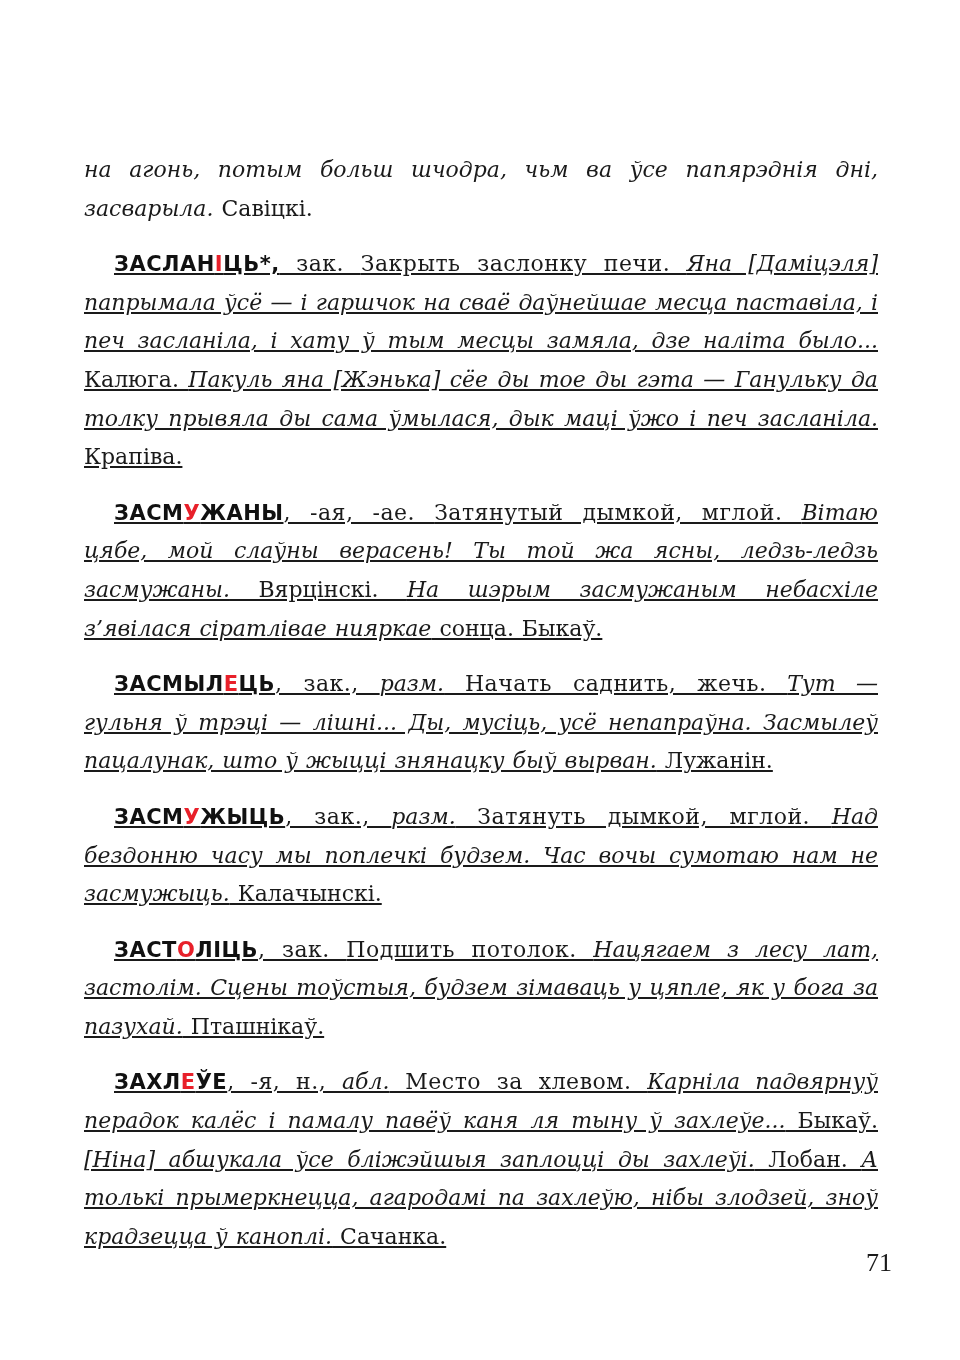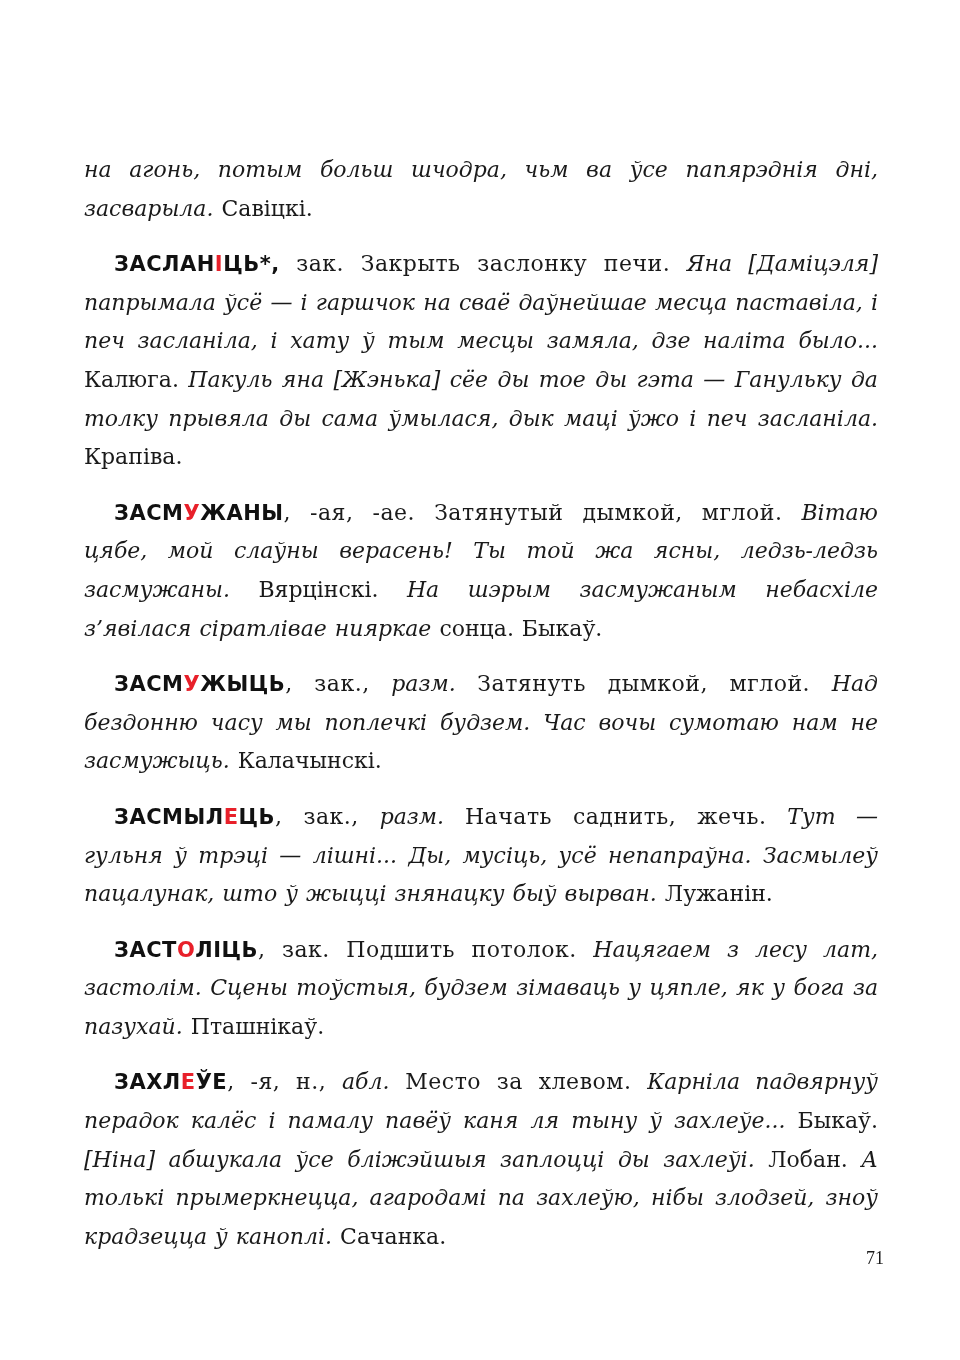--- a/index.html
+++ b/index.html
@@ -24,20 +24,21 @@
     .para {
       margin: 17px;
       font-size: 22px;
       line-height: 38.6px;
       text-align: justify;
       text-align-last: left;
       word-spacing: 1px;
     }
     .para.indent {
       text-indent: 30px;
+      text-decoration: underline;
     }
     .hw {
       font-family: "DejaVu Sans", "Liberation Sans", sans-serif;
       font-weight: bold;
       font-size: 21px;
       letter-spacing: 0.5px;
       color: #111111;
     }
     .hw .acc {
       color: #e8202a;
@@ -50,38 +51,38 @@
       font-family: "DejaVu Serif", "Liberation Serif", serif;
     }
     .src {
       font-style: normal;
     }
     .page-number {
       position: absolute;
       left: 866px;
       top: 1248px;
       font-family: "Liberation Serif", "DejaVu Serif", serif;
-      font-size: 18px;
+      font-size: 26px;
       color: #1a1a1a;
     }
   </style>
 </head>
 <body>
 
 <div class="page">
 
   <p class="para"><span class="ex">на агонь, потым больш шчодра, чьм ва ўсе папярэднія дні, засварыла.</span> <span class="src">Савіцкі.</span></p>
 
   <p class="para indent"><span class="hw"><span>ЗАСЛАН</span><span class="acc">І</span><span>ЦЬ*,</span></span><span class="gram"> зак. </span><span class="gram">Закрыть заслонку печи. </span><span class="ex">Яна [Даміцэля] папрымала ўсё — і гаршчок на сваё даўнейшае месца паставіла, і печ засланіла, і хату ў тым месцы замяла, дзе наліта было...</span><span class="src"> Калюга. </span><span class="ex">Пакуль яна [Жэнька] сёе ды тое ды гэта — Ганульку да толку прывяла ды сама ўмылася, дык маці ўжо і печ засланіла.</span><span class="src"> Крапіва.</span></p>
 
   <p class="para indent"><span class="hw"><span>ЗАСМ</span><span class="acc">У</span><span>ЖАНЫ</span></span><span class="gram">, -ая, -ае. </span><span class="gram">Затянутый дымкой, мглой. </span><span class="ex">Вітаю цябе, мой слаўны верасень! Ты той жа ясны, ледзь-ледзь засмужаны.</span><span class="src"> Вярцінскі. </span><span class="ex">На шэрым засмужаным небасхіле з’явілася сіратлівае нияркае</span><span class="src"> сонца. Быкаў.</span></p>
 
+  <p class="para indent"><span class="hw"><span>ЗАСМЫЛ</span><span class="acc">Е</span><span>ЦЬ</span></span><span class="gram">, зак., </span><span class="ex">разм.</span><span class="gram"> Начать саднить, жечь. </span><span class="ex">Тут — гульня ў трэці — лішні... Ды, мусіць, усё непапраўна. Засмылеў пацалунак, што ў жыцці знянацку быў вырван.</span><span class="src"> Лужанін.</span></p>
+
   <p class="para indent"><span class="hw"><span>ЗАСМ</span><span class="acc">У</span><span>ЖЫЦЬ</span></span><span class="gram">, зак., </span><span class="ex">разм.</span><span class="gram"> Затянуть дымкой, мглой. </span><span class="ex">Над бездонню часу мы поплечкі будзем. Час вочы сумотаю нам не засмужыць.</span><span class="src"> Калачынскі.</span></p>
-
-  <p class="para indent"><span class="hw"><span>ЗАСМЫЛ</span><span class="acc">Е</span><span>ЦЬ</span></span><span class="gram">, зак., </span><span class="ex">разм.</span><span class="gram"> Начать саднить, жечь. </span><span class="ex">Тут — гульня ў трэці — лішні... Ды, мусіць, усё непапраўна. Засмылеў пацалунак, што ў жыцці знянацку быў вырван.</span><span class="src"> Лужанін.</span></p>
 
   <p class="para indent"><span class="hw"><span>ЗАСТ</span><span class="acc">О</span><span>ЛІЦЬ</span></span><span class="gram">, зак. </span><span class="gram">Подшить потолок. </span><span class="ex">Нацягаем з лесу лат, застолім. Сцены тоўстыя, будзем зімаваць у цяпле, як у бога за пазухай.</span><span class="src"> Пташнікаў.</span></p>
 
   <p class="para indent"><span class="hw"><span>ЗАХЛ</span><span class="acc">Е</span><span>ЎЕ</span></span><span class="gram">, -я, н., </span><span class="ex">абл.</span><span class="gram"> Место за хлевом. </span><span class="ex">Карніла падвярнуў перадок калёс і памалу павёў каня ля тыну ў захлеўе...</span><span class="src"> Быкаў. </span><span class="ex">[Ніна] абшукала ўсе бліжэйшыя заплоцці ды захлеўі.</span><span class="src"> Лобан. </span><span class="ex">А толькі прымеркнецца, агародамі па захлеўю, нібы злодзей, зноў крадзецца ў каноплі.</span><span class="src"> Сачанка.</span></p>
 
 
 </div>
 
 <div class="page-number">71</div>
 

